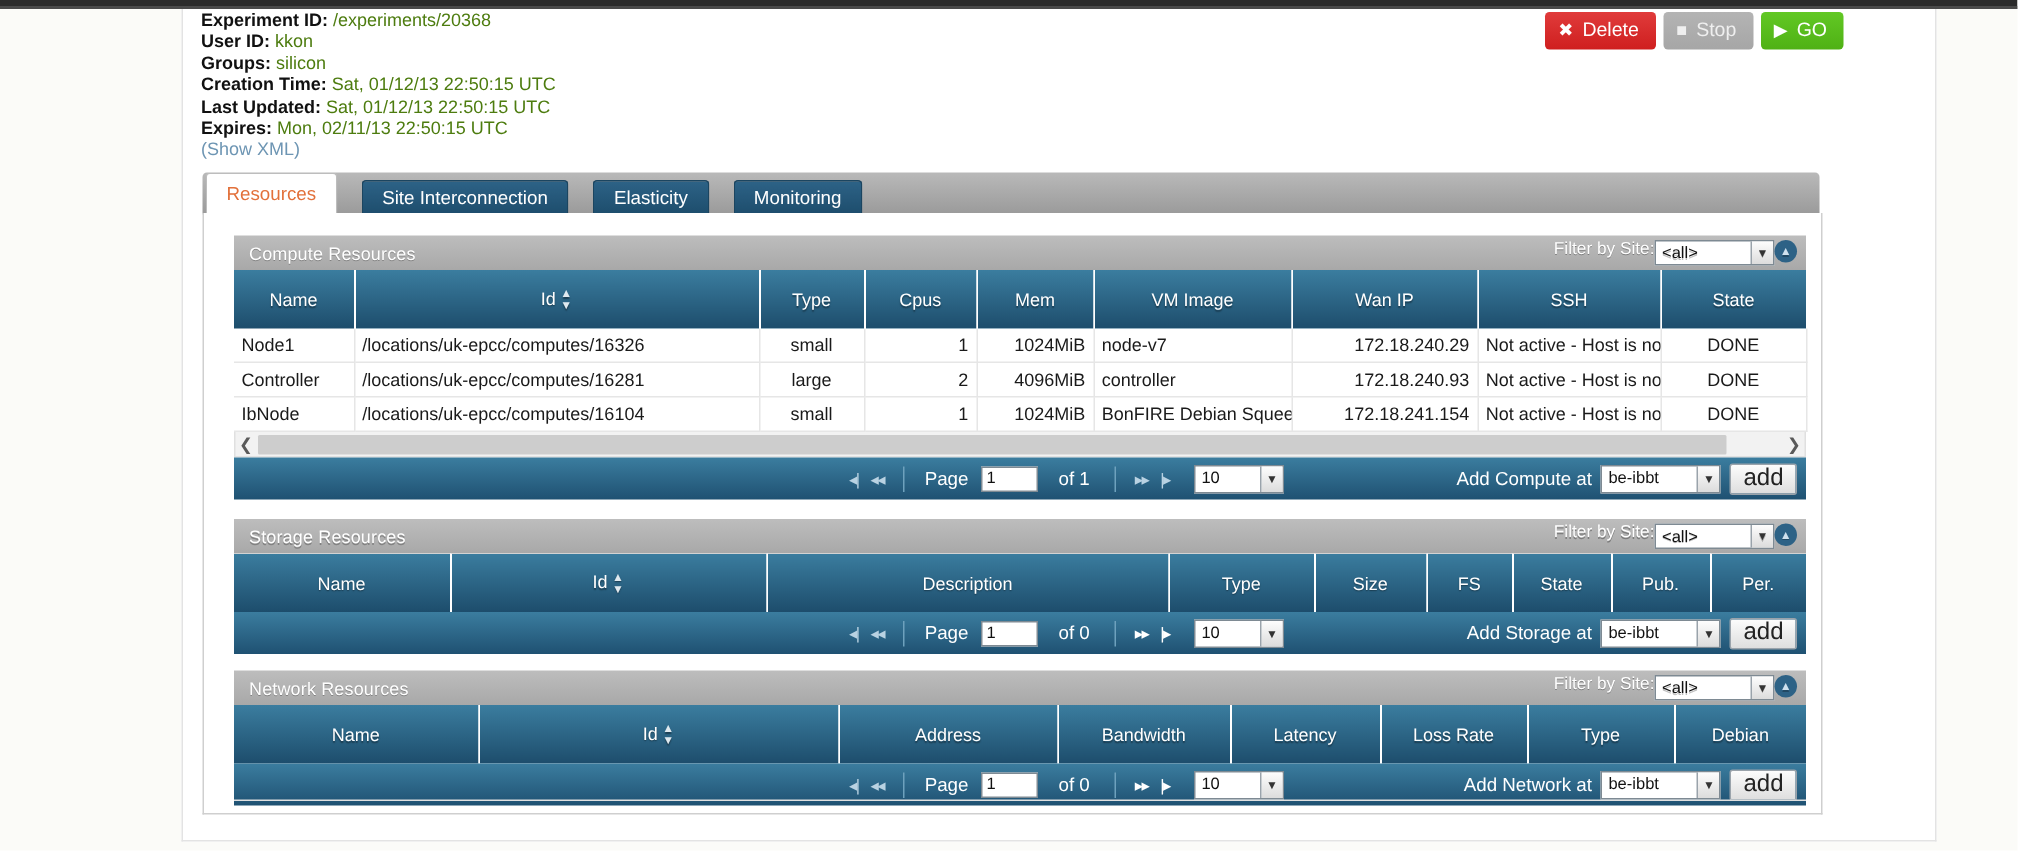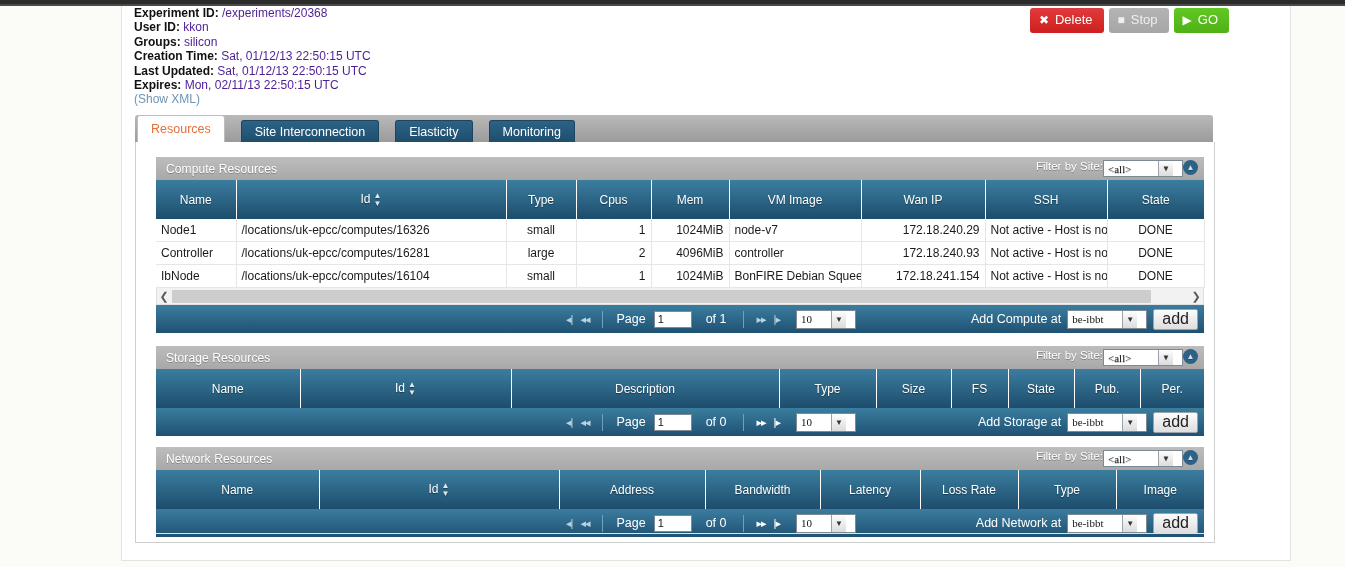--- a/index.html
+++ b/index.html
@@ -16,21 +16,21 @@
   .topstrip:after{content:"";position:absolute;left:0;top:4px;width:1345px;height:2px;background:#4a4a4a;}
 
   
   .page{position:absolute;left:121px;top:6px;width:1168px;min-height:554px;background:#ffffff;
         border-left:1px solid #e3e3e3;border-right:1px solid #e3e3e3;border-bottom:1px solid #e3e3e3;}
 
   
   .meta{position:absolute;left:134px;top:6px;line-height:14.4px;font-size:12px;}
   .meta .row{white-space:nowrap;}
   .meta .k{font-weight:bold;color:#111;}
-  .meta .v{color:#4c1d95;}
+  .meta .v{color:#4d7c0f;}
   .showxml{color:#6d95b3;font-size:12px;}
 
   
   .actions{position:absolute;right:116px;top:8px;display:flex;gap:5px;align-items:flex-start;}
   .btn{border:none;border-radius:3px;color:#fff;font-size:13px;font-family:"Liberation Sans",sans-serif;
        padding:5px 11px 6px 9px;display:flex;align-items:center;gap:6px;cursor:pointer;line-height:14px;}
   .btn .g{font-size:12px;line-height:12px;}
   .btn-delete{background:linear-gradient(#e03b3b,#cf1f1f);}
   .btn-stop{background:linear-gradient(#b4b4b4,#a6a6a6);color:#efefef;cursor:default;}
   .btn-go{background:linear-gradient(#62c824,#4fb115);}
@@ -50,21 +50,21 @@
 
   
   .section{position:absolute;left:156px;width:1048px;}
   .sec-title{height:23px;background:linear-gradient(#bdbdbd,#a8a8a8);display:flex;align-items:center;
              padding:0 6px;color:#ffffff;font-size:12px;font-weight:normal;
              text-shadow:0 1px 0 rgba(0,0,0,.25);justify-content:space-between;}
   .sec-title .lbl{padding-left:4px;letter-spacing:.1px;}
   .filterbox{display:flex;align-items:flex-start;}
   .filterbox .flabel{font-size:11.5px;color:#fff;text-shadow:0 1px 0 rgba(0,0,0,.3);}
   .sel{height:17px;border:1px solid #7e8a93;background:#fff;display:flex;align-items:center;
-       font-size:11px;color:#111;padding:0 9px 0 4px;box-sizing:border-box;cursor:pointer;font-family:Liberation Serif, serif;}
+       font-size:11px;color:#111;padding:0 0 0 4px;box-sizing:border-box;cursor:pointer;}
   .sel .txt{flex:1;white-space:nowrap;overflow:hidden;}
   .sel .arrow{width:14px;height:15px;background:linear-gradient(#fdfdfd,#dcdcdc);border-left:1px solid #9aa3ab;
               display:flex;align-items:center;justify-content:center;font-size:8px;color:#333;}
   .sel-site{width:80px;}
   .collapse{width:15px;height:15px;border-radius:50%;background:#2d6286;color:#cfe1ee;
             display:flex;align-items:center;justify-content:center;font-size:8px;cursor:pointer;}
 
   
   table.grid{border-collapse:collapse;width:1048px;table-layout:fixed;}
   table.grid th{background:linear-gradient(#3b7d9f,#1d4d6c);color:#ffffff;font-size:12px;font-weight:normal;
@@ -350,21 +350,21 @@
         </colgroup>
         <thead>
           <tr>
             <th><span>Name</span></th>
             <th><span>Id</span><span class="sorticon"><b>▲</b><b>▼</b></span></th>
             <th><span>Address</span></th>
             <th><span>Bandwidth</span></th>
             <th><span>Latency</span></th>
             <th><span>Loss Rate</span></th>
             <th><span>Type</span></th>
-            <th><span>Image</span></th>
+            <th><span>Debian</span></th>
           </tr>
         </thead>
         <tbody></tbody>
       </table>
       <div class="pager">
         <span class="navgrp">
           <span class="pg-ic">◂|</span>
           <span class="pg-ic">◂◂</span>
           <span class="sep"></span>
           <span>Page</span>

